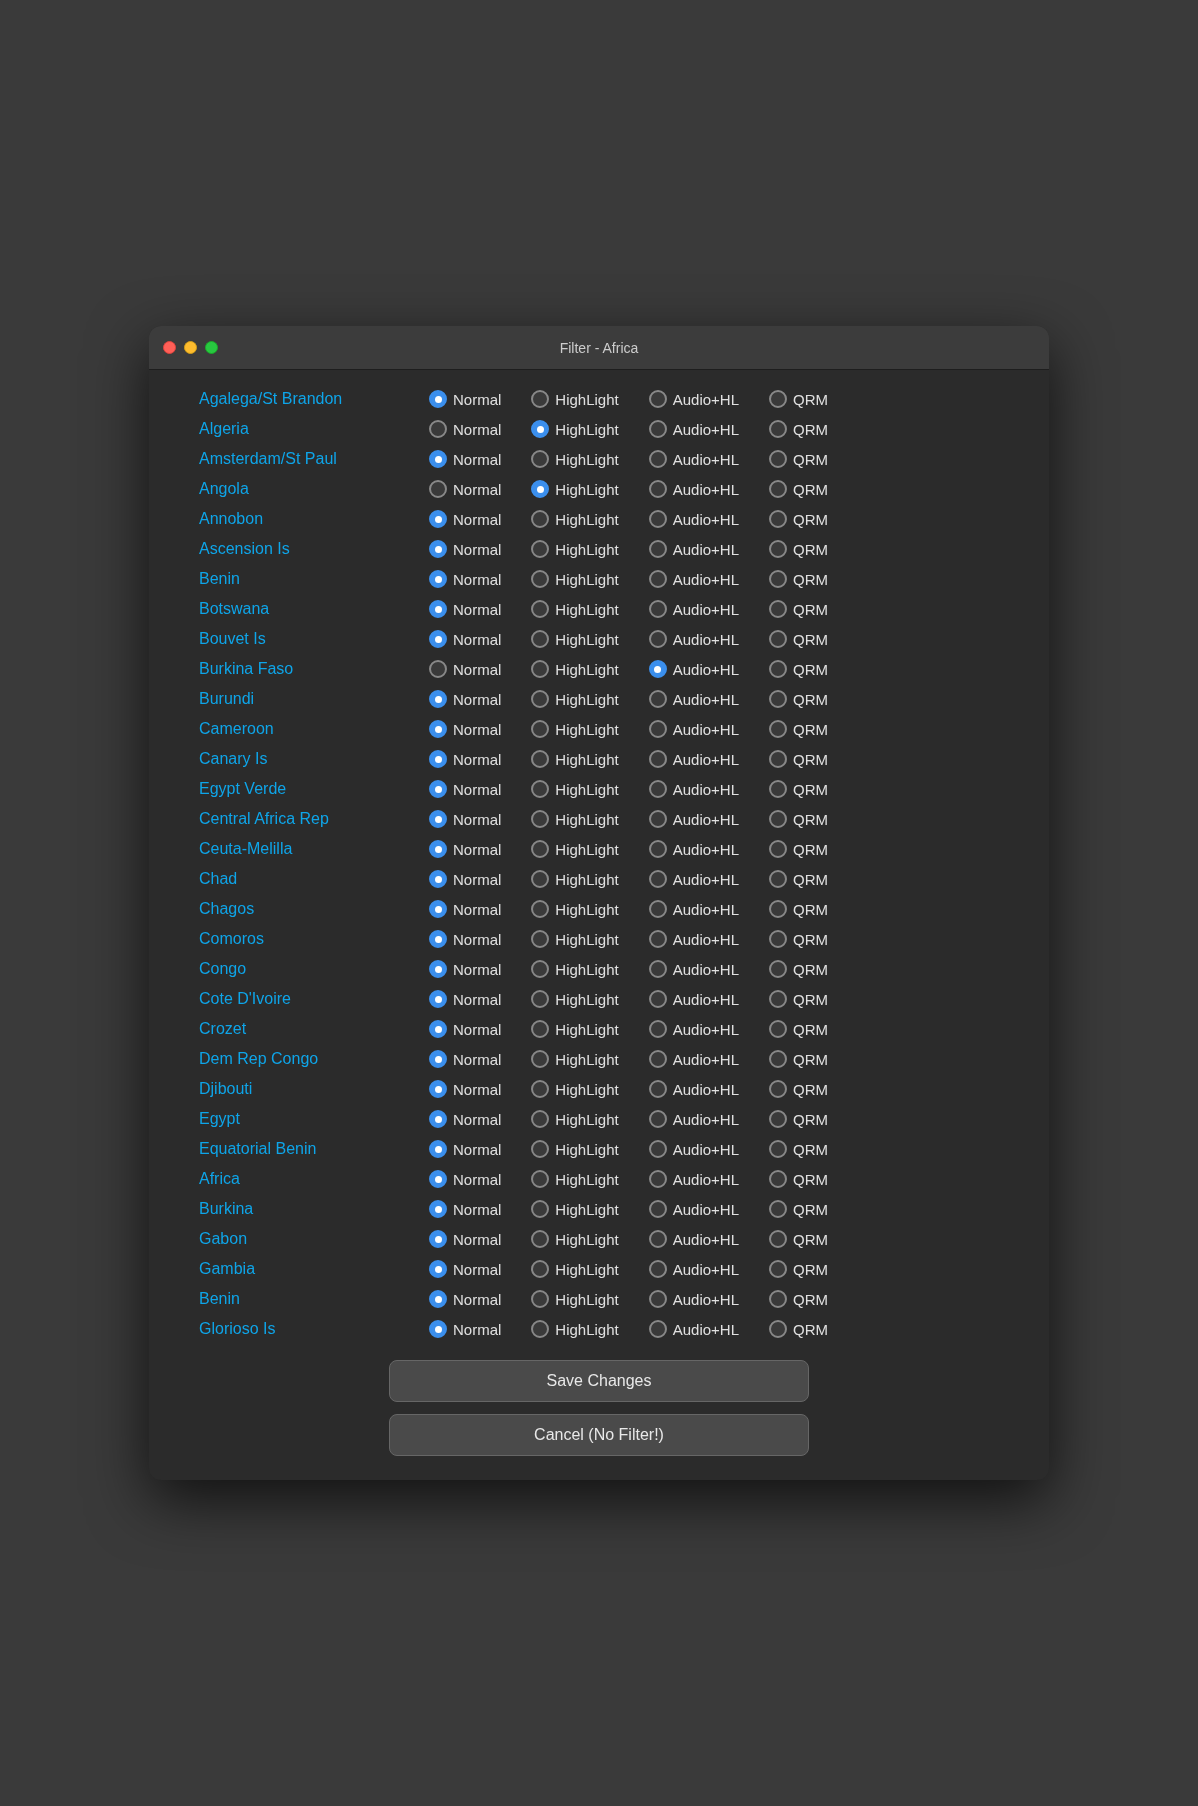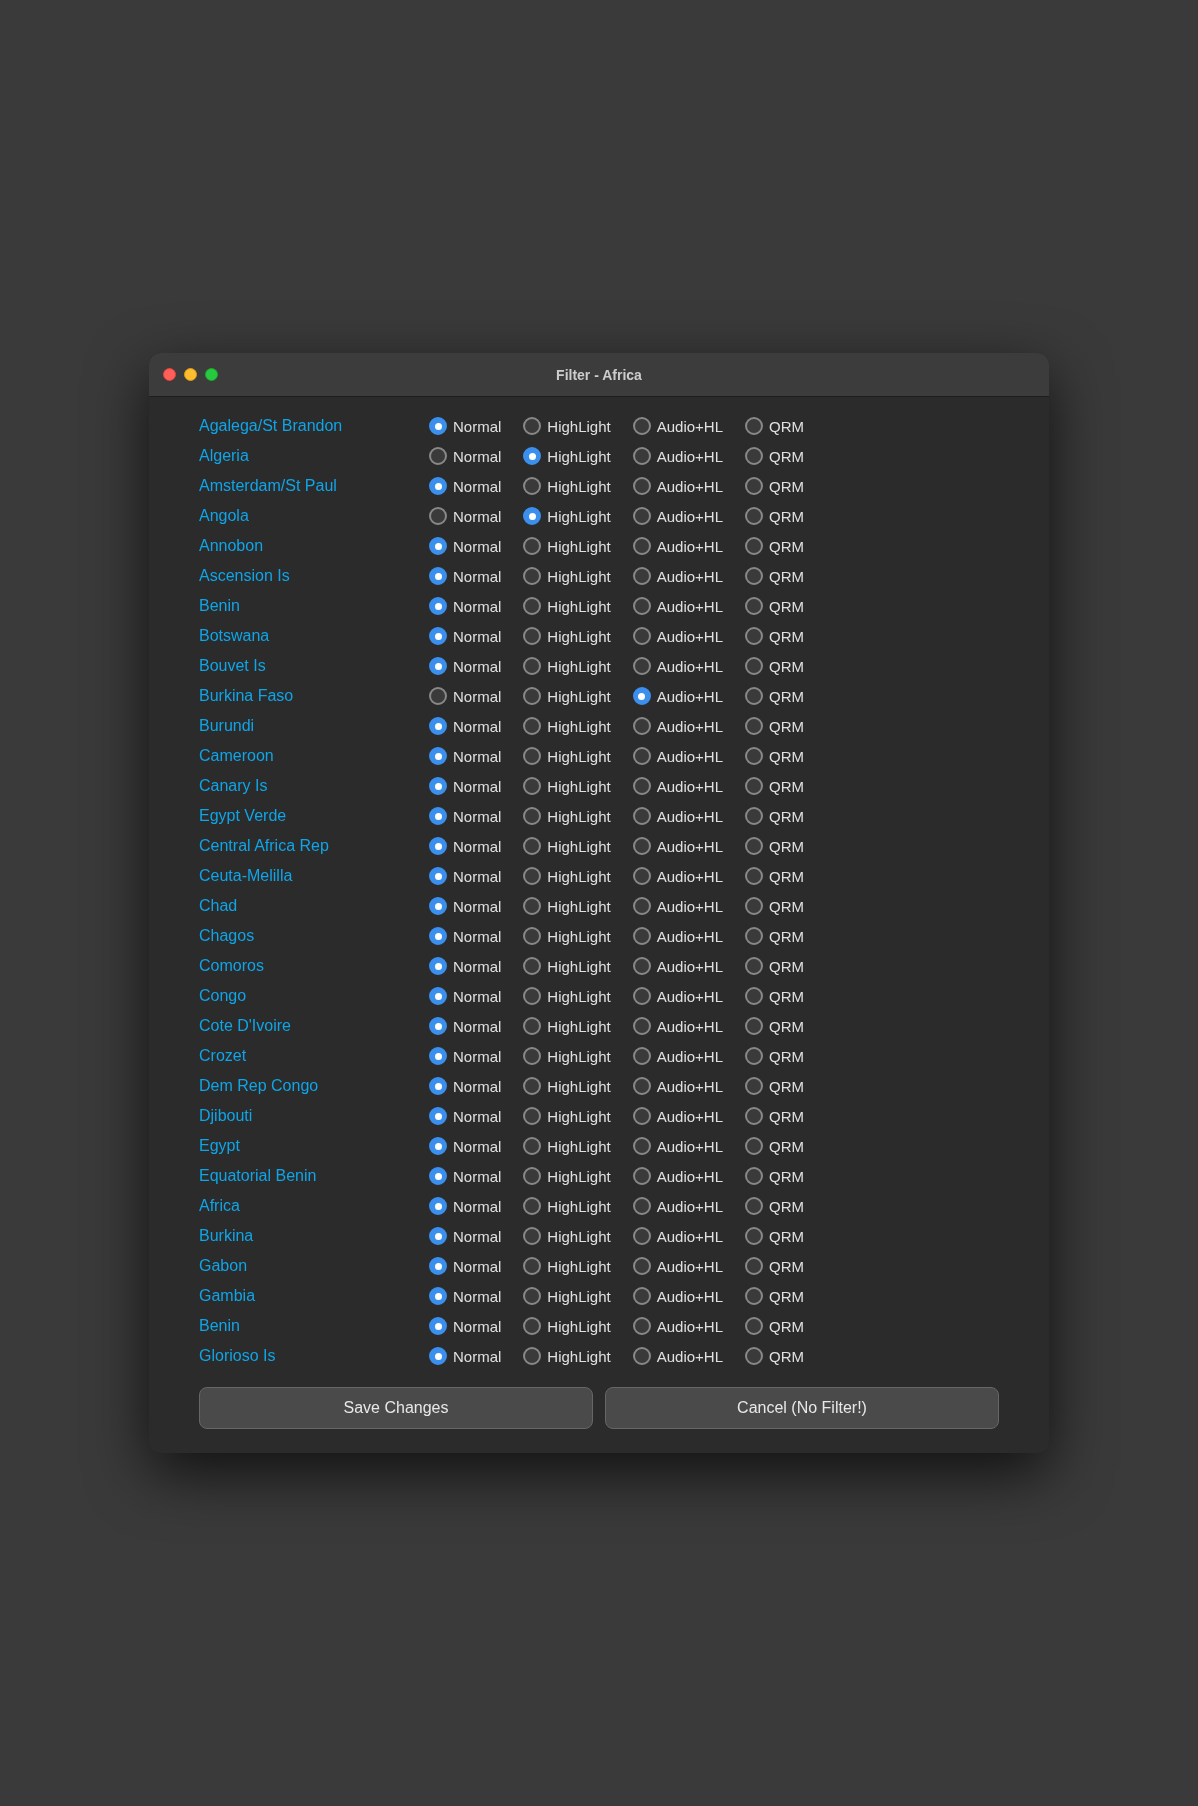--- a/index.html
+++ b/index.html
@@ -50,21 +50,21 @@
     .tl-red { background: #ff5f57; border: 1px solid #e0443e; }
     .tl-yellow { background: #febc2e; border: 1px solid #d4a017; }
     .tl-green { background: #28c840; border: 1px solid #1aab29; }
 
     .titlebar-title {
       position: absolute;
       left: 50%;
       transform: translateX(-50%);
       color: #cccccc;
       font-size: 14px;
-      font-weight: 700;
+      font-weight: 400;
       white-space: nowrap;
     }
 
     .content {
       display: flex;
       flex-direction: column;
       flex: 1;
       padding: 14px 0 14px 0;
       overflow: hidden;
     }
@@ -98,21 +98,21 @@
 
     .country-name {
       width: 230px;
       color: #0ea5e9;
       font-size: 16px;
       flex-shrink: 0;
     }
 
     .options {
       display: flex;
-      gap: 0px;
+      gap: 8px;
       align-items: center;
       flex: 1;
     }
 
     .radio-option {
       display: flex;
       align-items: center;
       gap: 6px;
       margin-right: 22px;
       cursor: pointer;
@@ -146,21 +146,21 @@
 
     .radio-label {
       color: #e0e0e0;
       font-size: 15px;
       white-space: nowrap;
     }
 
     .footer {
       padding: 16px 50px 10px 50px;
       display: flex;
-      flex-direction: row;
+      flex-direction: column;
       align-items: center;
       gap: 12px;
     }
 
     .btn {
       width: 420px;
       padding: 11px 0;
       border-radius: 8px;
       border: 1px solid #666;
       background: #4a4a4a;

